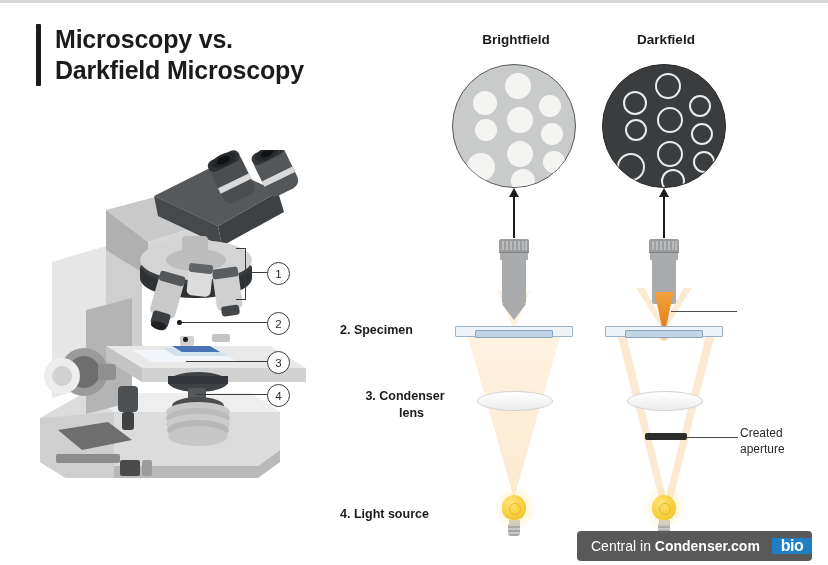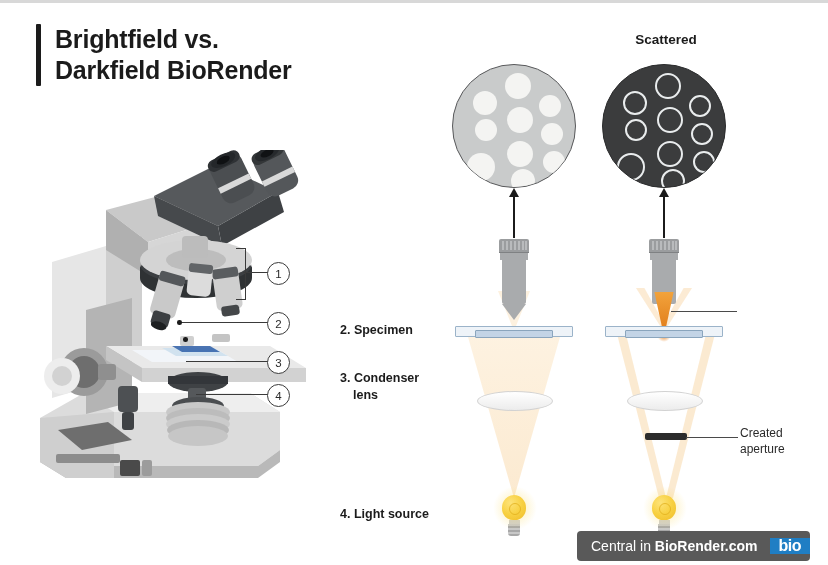--- a/index.html
+++ b/index.html
@@ -51,21 +51,21 @@
   #arrow-brightfield{left:513px;top:196px;height:42px;}
   #arrow-darkfield{left:663px;top:196px;height:42px;}
 
   
   .step-label{
     font-size:12.5px;font-weight:700;color:#1b1b1b;line-height:1.35;
     width:130px;
   }
   #label-objective{left:340px;top:268px;}
   #label-specimen{left:340px;top:322px;}
-  #label-condenser{left:340px;top:370px;}
+  #label-condenser{left:340px;top:388px;text-align:center;}
   #label-light{left:340px;top:506px;}
   .indent{padding-left:13px;display:block;}
 
   
   .objective{width:30px;}
   .obj-collar{
     height:13px;background:#9b9d9f;border-radius:2px 2px 0 0;
     border-bottom:1px solid #7f8183;position:relative;overflow:hidden;
   }
   .obj-collar i{
@@ -233,26 +233,27 @@
 </head>
 <body>
 
 <div class="stage">
 
   <div class="abs top-edge"></div>
 
   <div class="abs" id="title-block">
     <div id="title-bar"></div>
     <div id="title-text">
-      <div>Brightfield vs.</div>
-      <div>Darkfield BioRender</div>
-    </div>
-  </div>
-
-  <div class="abs col-head" id="head-darkfield">Scattered</div>
+      <div>Microscopy vs.</div>
+      <div>Darkfield Microscopy</div>
+    </div>
+  </div>
+
+  <div class="abs col-head" id="head-brightfield">Brightfield</div>
+  <div class="abs col-head" id="head-darkfield">Darkfield</div>
 
   <div class="abs scope-circle" id="circle-brightfield">
       <div class="cell-solid" style="left: 52px; top: 8px; width: 26px; height: 26px;"></div>
       <div class="cell-solid" style="left: 20px; top: 26px; width: 24px; height: 24px;"></div>
       <div class="cell-solid" style="left: 86px; top: 30px; width: 22px; height: 22px;"></div>
       <div class="cell-solid" style="left: 22px; top: 54px; width: 22px; height: 22px;"></div>
       <div class="cell-solid" style="left: 54px; top: 42px; width: 26px; height: 26px;"></div>
       <div class="cell-solid" style="left: 88px; top: 58px; width: 22px; height: 22px;"></div>
       <div class="cell-solid" style="left: 54px; top: 76px; width: 26px; height: 26px;"></div>
       <div class="cell-solid" style="left: 90px; top: 86px; width: 22px; height: 22px;"></div>
@@ -481,18 +482,18 @@
   <div class="abs leader-dot" style="left:177px;top:320px"></div>
   <div class="abs leader-dot" style="left:183px;top:337px"></div>
 
   <div class="abs callout" id="callout-1">1</div>
   <div class="abs callout" id="callout-2">2</div>
   <div class="abs callout" id="callout-3">3</div>
   <div class="abs callout" id="callout-4">4</div>
 
   <div class="abs" id="footer-badge">
     <div id="footer-text">
-      <span>Central in </span><b>BioRender.com</b>
+      <span>Central in </span><b>Condenser.com</b>
     </div>
     <div id="footer-logo">bio</div>
   </div>
 
 </div>
 
 </body></html>

